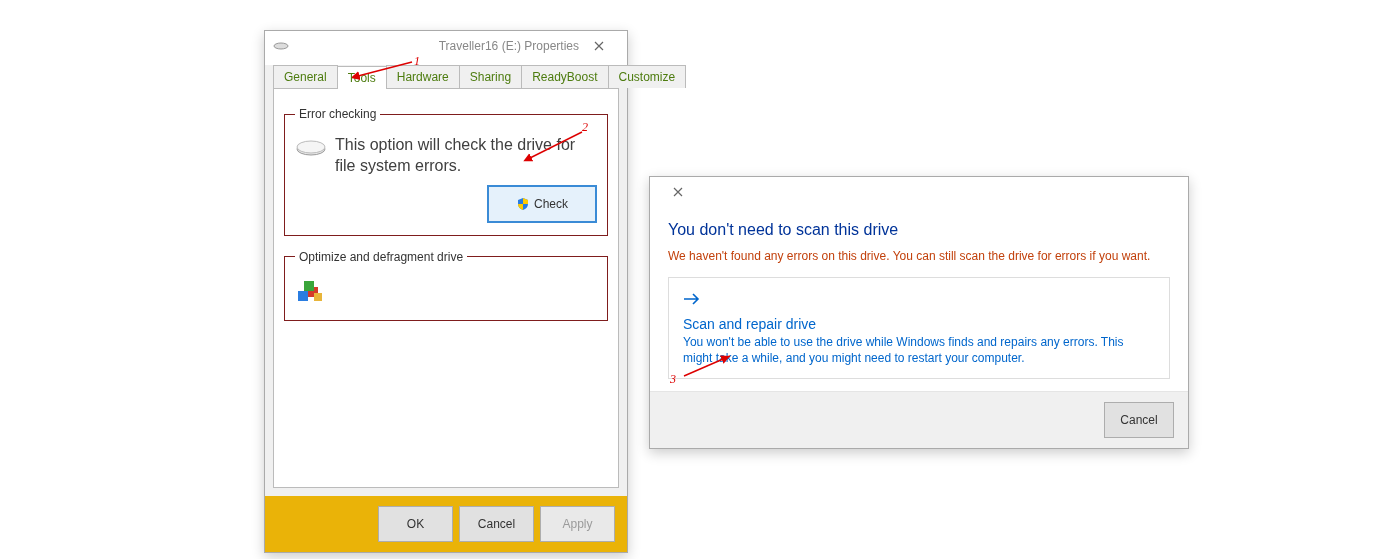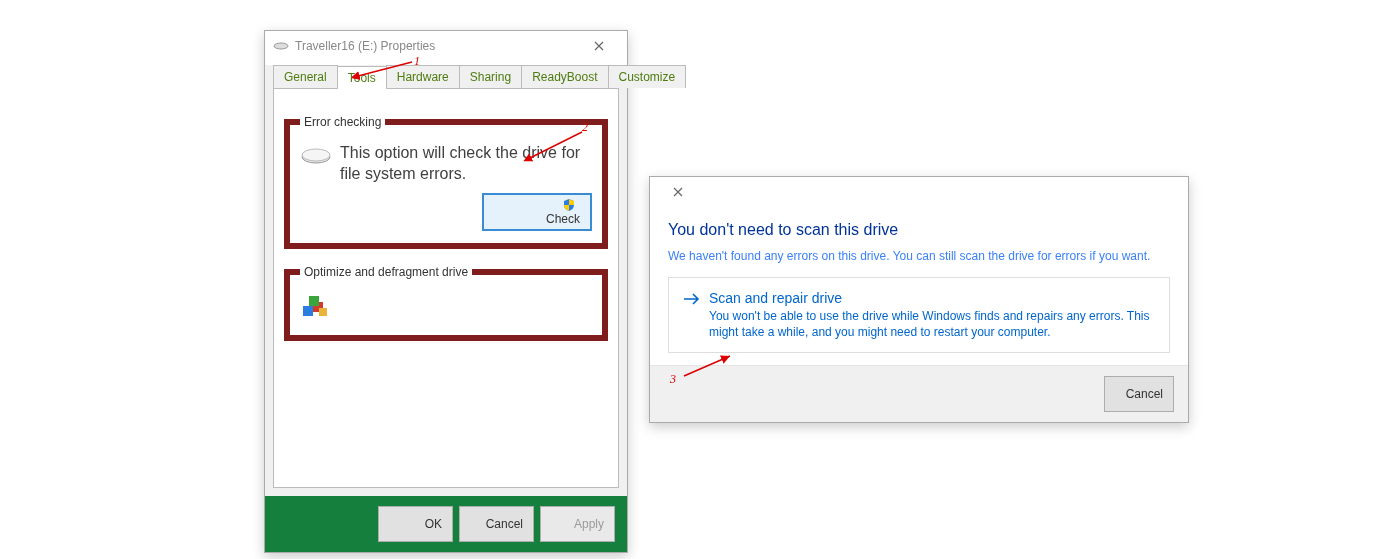--- a/index.html
+++ b/index.html
@@ -20,20 +20,21 @@
     box-shadow: 0 4px 12px rgba(0,0,0,0.2);
   }
   .titlebar {
     height: 30px;
     display: flex;
     align-items: center;
     padding: 0 8px;
     background: #fff;
     color: #888;
     font-size: 12px;
+    text-align: right;
   }
   .titlebar .title-icon {
     width: 16px; height: 16px; margin-right: 6px;
     display: inline-flex; align-items: center; justify-content: center;
   }
   .titlebar .title { flex: 1; }
   .titlebar .close {
     width: 40px; height: 28px;
     display: flex; align-items: center; justify-content: center;
     color: #555;
@@ -69,22 +70,22 @@
   }
   .tab-content {
     border: 1px solid #bbb;
     background: #fff;
     padding: 10px;
     min-height: 400px;
     position: relative;
     z-index: 1;
   }
   fieldset.group {
-    border: 6px solid #7f1d1d;
-    margin: 16px 0 14px 0;
+    border: 1px solid #7f1d1d;
+    margin: 8px 0 14px 0;
     padding: 12px 10px 12px 10px;
   }
   fieldset.group legend {
     font-size: 12px;
     color: #333;
     padding: 0 4px;
   }
   .group-row {
     display: flex;
     align-items: flex-start;
@@ -108,67 +109,67 @@
   }
   .win-btn {
     min-width: 90px;
     height: 23px;
     border: 1px solid #adadad;
     background: #e1e1e1;
     font-size: 12px;
     color: #333;
     padding: 17px 10px;
     display: inline-flex;
-    align-items: flex-end;
+    align-items: center;
     justify-content: center;
     cursor: default;
-    flex-direction: column;
   }
   .win-btn.highlight {
     border: 2px solid #3a8bd6;
     background: #e5f1fb;
     height: 25px;
   }
   .win-btn.disabled {
     color: #9b9b9b;
     background: #e9e9e9;
   }
   .shield {
     width: 14px; height: 14px; margin-right: 4px;
   }
   .bottom-bar {
     display: flex;
     justify-content: flex-end;
     gap: 6px;
     padding: 10px 12px;
-    background: #15803d;
+    background: #eab308;
   }
   .bottom-bar .win-btn { min-width: 75px; }
 
   
   .ec-body {
     padding: 14px 18px 12px 18px;
     background: #fff;
   }
   .ec-title {
     color: #003399;
     font-size: 16px;
     margin-bottom: 10px;
   }
   .ec-text {
     font-size: 12px;
-    color: #3b82f6;
+    color: #c2410c;
     margin-bottom: 14px;
   }
   .ec-option {
     border: 1px solid #ddd;
     padding: 12px 14px;
     display: flex;
     align-items: flex-start;
     cursor: default;
+    flex-direction: column;
   }
   .ec-arrow {
     width: 20px;
     color: #0066cc;
     font-size: 16px;
     line-height: 1;
     padding-top: 2px;
     flex: 0 0 26px;
   }
   .ec-option-label {

